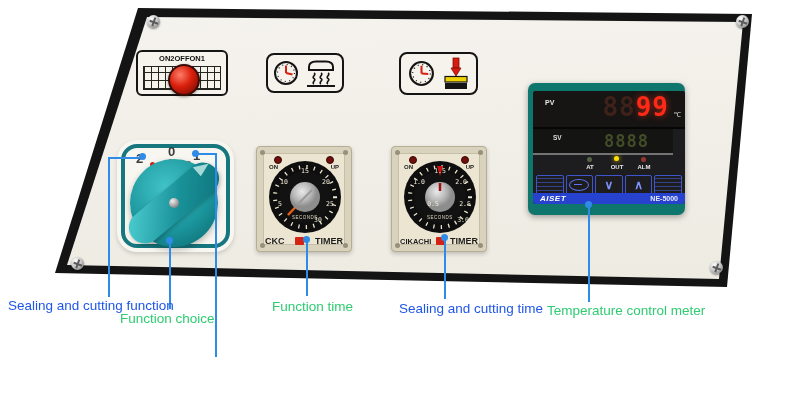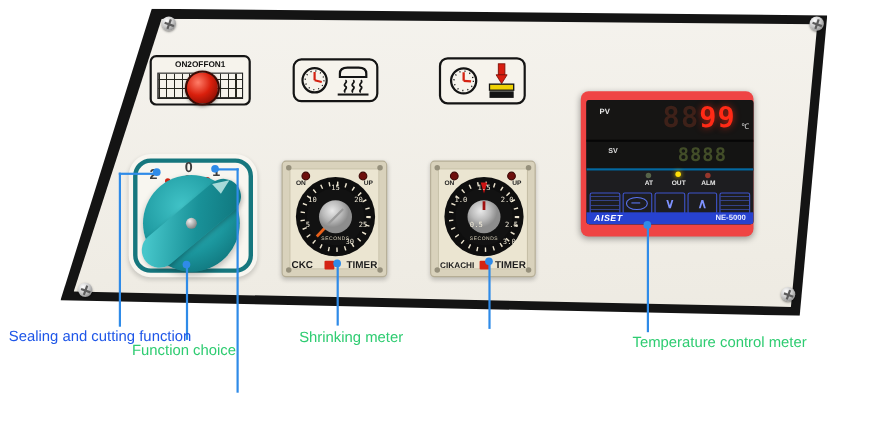--- a/index.html
+++ b/index.html
@@ -72,28 +72,28 @@
   .dial-unit{position:absolute;left:37px;top:57px;transform:translate(-50%,-50%);font-size:4.5px;
     letter-spacing:.5px;color:#ded6be;}
   .brand-row{position:absolute;left:8px;right:8px;bottom:5px;display:flex;align-items:center;
     justify-content:space-between;color:#1c1c1c;}
   .brand-name{font-weight:bold;font-size:9px;}
   .brand-name.small{font-size:7.5px;}
   .brand-logo{width:9px;height:8px;background:#d42313;border-radius:1px;}
   .brand-timer{font-weight:bold;font-size:9px;}
 
   
-  .controller{left:528px;top:83px;width:157px;height:132px;background:#ef4444;border-radius:7px;
+  .controller{left:528px;top:83px;width:157px;height:132px;background:#0f766e;border-radius:7px;
     box-shadow:0 2px 6px rgba(0,0,0,.35);}
   .ctl-face{position:absolute;left:5px;top:8px;width:152px;height:113px;background:#1d1d20;
     border-radius:3px;overflow:hidden;}
   .ctl-row-pv{position:absolute;left:0;top:0;right:0;height:36px;background:#161514;
     border-bottom:2px solid #060606;}
-  .ctl-row-sv{position:absolute;left:0;top:38px;right:0;height:24px;background:#141413;
-    border-bottom:2px solid #0369a1;}
+  .ctl-row-sv{position:absolute;left:0;top:38px;right:12px;height:24px;background:#141413;
+    border-bottom:2px solid #737373;}
   .pv-label{position:absolute;left:12px;top:8px;font-size:7px;font-weight:bold;color:#e9e9e9;}
   .sv-label{position:absolute;left:20px;top:5px;font-size:6.5px;font-weight:bold;color:#dedede;}
   .seg{font-family:"DejaVu Sans Mono",monospace;font-weight:bold;letter-spacing:1px;}
   .pv-digits{position:absolute;right:16px;top:1px;font-size:26px;}
   .pv-ghost{color:#3e2119;}
   .pv-value{color:#ff2a16;text-shadow:0 0 7px rgba(255,45,20,.65);}
   .pv-unit{position:absolute;right:4px;top:19px;font-size:7px;color:#e0e0e0;}
   .sv-digits{position:absolute;right:24px;top:2px;font-size:17px;color:#424d28;}
   .led{position:absolute;width:5px;height:5px;border-radius:50%;}
   .led-at{left:54px;top:66px;background:#566349;}
@@ -321,16 +321,17 @@
   <div class="abs lead" style="left:306px;top:242px;width:2px;height:54px;"></div>
 
   <div class="abs ldot" style="left:441px;top:234px;"></div>
   <div class="abs lead" style="left:444px;top:240px;width:2px;height:59px;"></div>
 
   <div class="abs ldot" style="left:585px;top:201px;"></div>
   <div class="abs lead" style="left:588px;top:207px;width:2px;height:95px;"></div>
 
   <div class="abs ann ann-blue" style="left:8px;top:298px;">Sealing and cutting function</div>
   <div class="abs ann ann-green" style="left:120px;top:311px;">Function choice</div>
-  <div class="abs ann ann-green" style="left:272px;top:299px;">Shrinking meter</div>
-  <div class="abs ann ann-green" style="left:547px;top:303px;margin-left:28px;">Temperature control meter</div>
+  <div class="abs ann ann-green" style="left:272px;top:299px;">Function time</div>
+  <div class="abs ann ann-blue" style="left:399px;top:301px;">Sealing and cutting time</div>
+  <div class="abs ann ann-green" style="left:547px;top:303px;">Temperature control meter</div>
 
 </div>
 
 </body></html>

